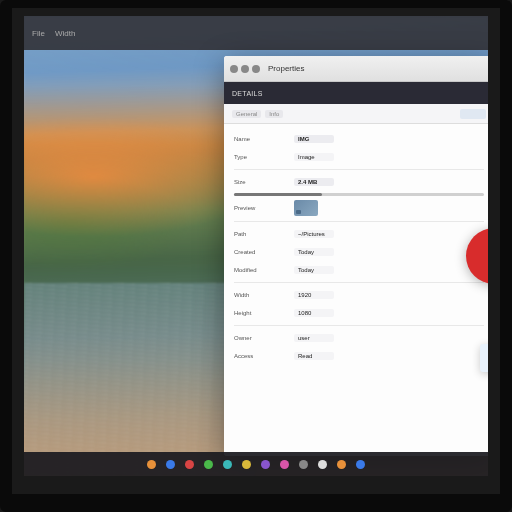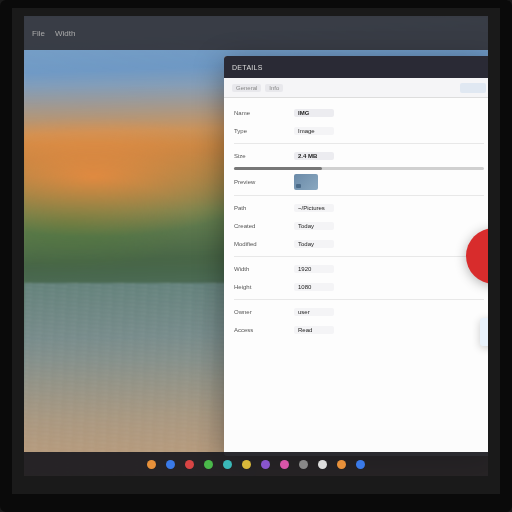--- a/index.html
+++ b/index.html
@@ -325,20 +325,28 @@
   <div class="monitor-frame">
     <div class="desktop">
       <div class="wallpaper"></div>
 
       <div class="top-menubar">
         <span class="menu-item">File</span>
         <span class="menu-item">Width</span>
       </div>
 
       <div class="app-window">
+        <div class="window-titlebar">
+          <div class="window-controls">
+            <div class="win-ctrl"></div>
+            <div class="win-ctrl"></div>
+            <div class="win-ctrl"></div>
+          </div>
+          <span class="window-title">Properties</span>
+        </div>
 
         <div class="ribbon">
           <span class="ribbon-text">DETAILS</span>
         </div>
 
         <div class="subheader">
           <span class="subheader-chip">General</span>
           <span class="subheader-chip">Info</span>
           <div class="subheader-right"></div>
         </div>

